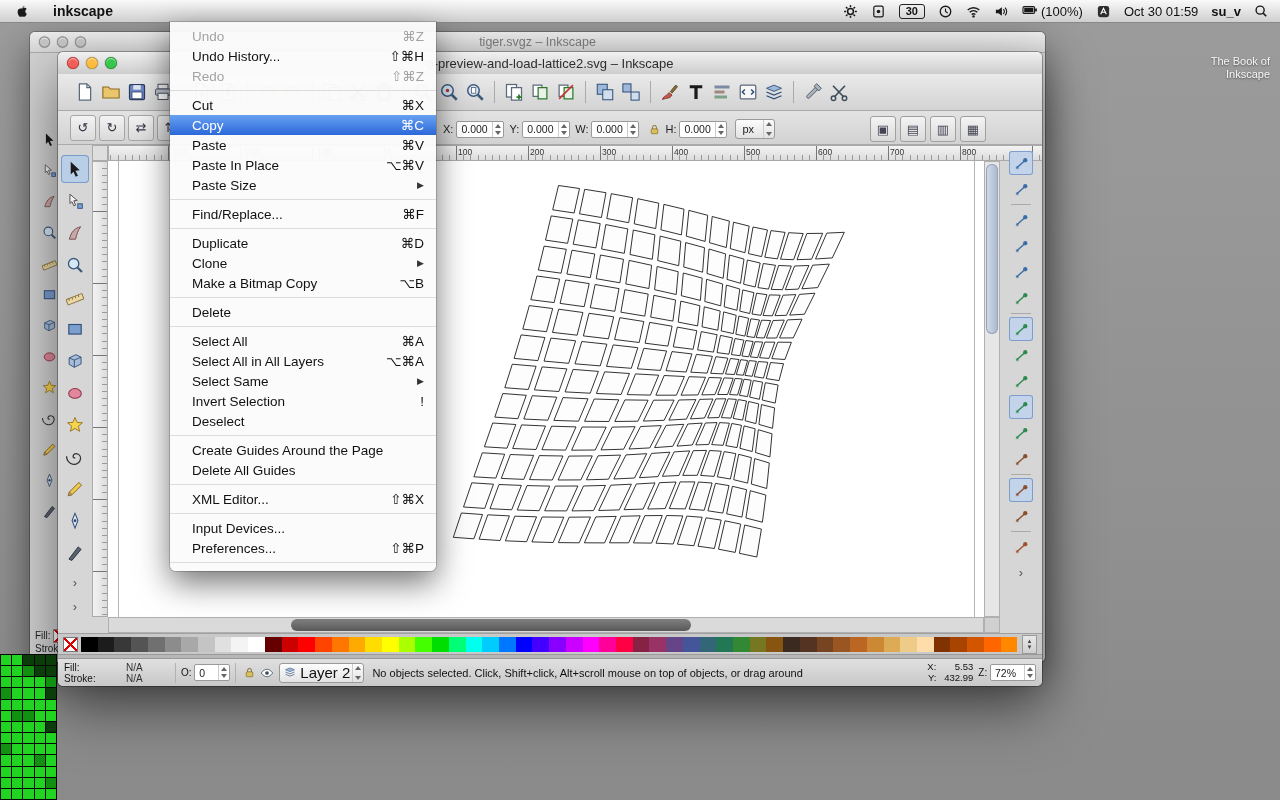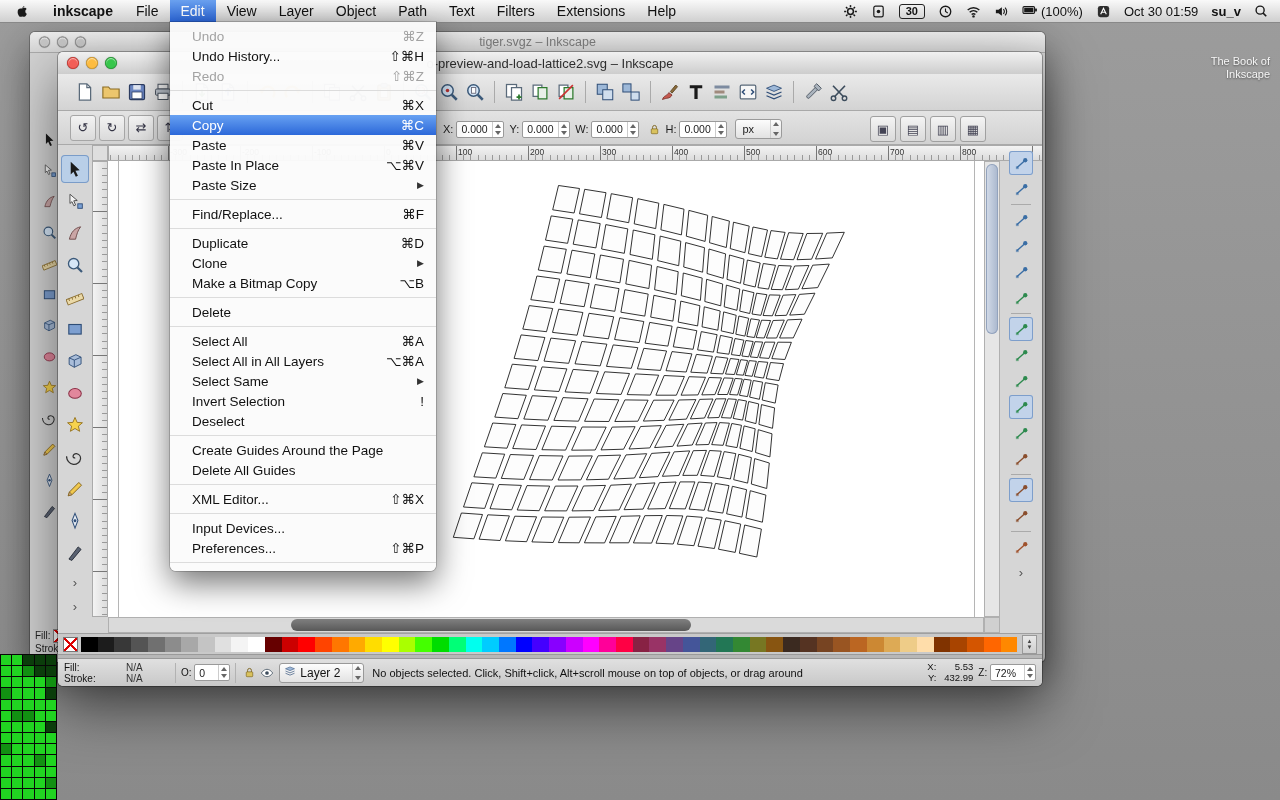--- a/index.html
+++ b/index.html
@@ -70,21 +70,21 @@
   .fld{display:flex;align-items:center;margin-right:5px;}
   .fld label{margin-right:3px;}
   .spin{height:17px;background:#fff;border:1px solid #9a9a9a;border-radius:2px;font-size:10.5px;
     display:inline-flex;align-items:center;padding:0 12px 0 4px;position:relative;box-sizing:border-box;color:#222;}
   .spin.w48{width:48px;}
   .updown{position:absolute;right:0;top:0;bottom:0;width:10px;border-left:1px solid #ccc;}
   .updown::before{content:"";position:absolute;left:2px;top:2px;border-left:3px solid transparent;border-right:3px solid transparent;border-bottom:4px solid #666;}
   .updown::after{content:"";position:absolute;left:2px;bottom:2px;border-left:3px solid transparent;border-right:3px solid transparent;border-top:4px solid #666;}
   .lockic{margin:0 4px;display:flex;align-items:center;}
   .dd{height:18px;border:1px solid #9a9a9a;border-radius:3px;background:linear-gradient(#fcfcfc,#e2e2e2);
-    display:inline-flex;align-items:center;padding:0 27px 0 6px;font-size:11px;position:relative;margin-left:3px;}
+    display:inline-flex;align-items:center;padding:0 20px 0 6px;font-size:11px;position:relative;margin-left:3px;}
   .opt-right{position:absolute;right:56px;top:5px;display:flex;gap:4px;}
   .tgl{width:24px;height:24px;border:1px solid #a0a0a0;border-radius:3px;
     background:linear-gradient(#f4f4f4,#dadada);display:flex;align-items:center;justify-content:center;
     font-size:13px;color:#445;}
   
   .toolbox{position:absolute;left:0;top:93px;width:34px;bottom:53px;padding-top:10px;box-sizing:border-box;}
   .tool-btn{width:28px;height:28px;margin:0 auto 4px auto;border-radius:4px;
     display:flex;align-items:center;justify-content:center;}
   .tool-btn.sel{background:#b9cfe8;box-shadow:inset 0 0 0 1px #7a9cc8;}
   .chev{width:100%;text-align:center;color:#555;font-size:13px;height:24px;line-height:24px;}
@@ -134,21 +134,21 @@
   
   .statusbar{position:absolute;left:0;top:606px;width:100%;height:28px;box-sizing:border-box;
     background:linear-gradient(#e0e0e0,#c8c8c8);border-top:1px solid #999;
     display:flex;align-items:center;font-size:10px;color:#111;padding:0 6px;}
   .fs{display:grid;grid-template-columns:62px 44px;line-height:11px;font-size:10px;}
   .fs .v{color:#333;}
   .vsep{width:1px;height:20px;background:#b2b2b2;margin:0 5px;}
   .sic{display:flex;align-items:center;margin:0 2px;}
   .layer-sel{height:18px;min-width:66px;margin-left:3px;background:linear-gradient(#fdfdfd,#e2e2e2);
     border:1px solid #999;border-radius:3px;display:inline-flex;align-items:center;gap:4px;
-    padding:0 13px 0 4px;font-size:12px;position:relative;}
+    padding:0 13px 0 4px;font-size:15px;position:relative;}
   .msg{flex:1;font-size:11px;padding:0 8px;white-space:nowrap;overflow:hidden;color:#111;}
   .coords{display:grid;grid-template-columns:auto auto;column-gap:3px;font-size:9.5px;line-height:10.5px;text-align:right;margin-right:5px;}
   .coords .cv{min-width:34px;}
   .spin.op{width:36px;}
   .spin.zm{width:46px;}
   
   .wp-text{position:absolute;right:10px;top:55px;z-index:0;color:#f6f6f6;font-size:11px;line-height:13px;
     text-align:right;text-shadow:0 1px 2px rgba(0,0,0,.45);}
   .equalizer{position:absolute;left:0;top:654px;width:57px;height:146px;z-index:5;background:#070707;
     display:grid;grid-template-columns:repeat(5,1fr);gap:1px;padding:1px;box-sizing:border-box;}
@@ -1040,32 +1040,20 @@
 </div>
 
 <div class="menubar">
   <span class="mb-apple" id="icApple">
       <svg width="15" height="15" viewBox="0 0 16 16">
         <path d="M11.1 2 C10.1 2.2 9.1 3 8.9 4.2 C9.9 4.1 10.9 3.3 11.1 2 Z" fill="#1a1a1a"></path>
         <path d="M8.9 4.6 C9.6 4.6 10.3 4.1 11.3 4.1 C12.2 4.1 13 4.6 13.5 5.4 C12.6 6 12.1 6.8 12.1 7.9 C12.1 9.1 12.8 10 13.7 10.4 C13.2 11.8 12.2 13.6 11 13.6 C10.3 13.6 9.9 13.2 9 13.2 C8.1 13.2 7.6 13.6 6.9 13.6 C5.5 13.6 3.9 11 3.9 8.4 C3.9 6.1 5.4 4.9 6.9 4.9 C7.7 4.9 8.3 4.6 8.9 4.6 Z" fill="#1a1a1a"></path>
       </svg>
     </span>
   <span class="mb-app">inkscape</span>
-  <div id="menus">
-      <div class="mb-item">File</div>
-      <div class="mb-item active">Edit</div>
-      <div class="mb-item">View</div>
-      <div class="mb-item">Layer</div>
-      <div class="mb-item">Object</div>
-      <div class="mb-item">Path</div>
-      <div class="mb-item">Text</div>
-      <div class="mb-item">Filters</div>
-      <div class="mb-item">Extensions</div>
-      <div class="mb-item">Help</div>
-    </div>
   <div class="mb-right">
     <span class="mb-ic" id="icGear">
         <svg width="15" height="15" viewBox="0 0 16 16">
           <circle cx="8" cy="8" r="3.1" fill="none" stroke="#1a1a1a" stroke-width="1.6"></circle>
           <g stroke="#1a1a1a" stroke-width="1.6">
             <line x1="8" y1="1.2" x2="8" y2="3.4"></line>
             <line x1="8" y1="12.6" x2="8" y2="14.8"></line>
             <line x1="1.2" y1="8" x2="3.4" y2="8"></line>
             <line x1="12.6" y1="8" x2="14.8" y2="8"></line>
             <line x1="3.2" y1="3.2" x2="4.8" y2="4.8"></line>

